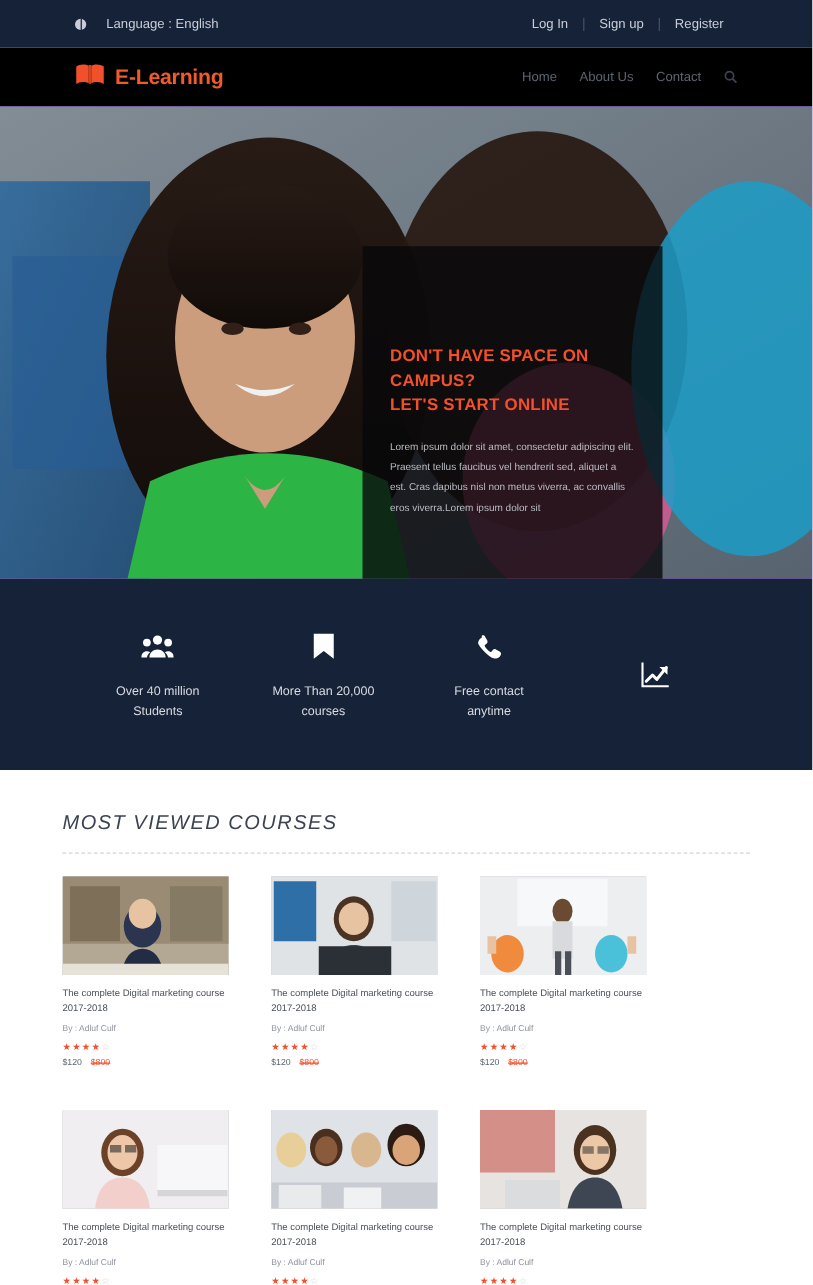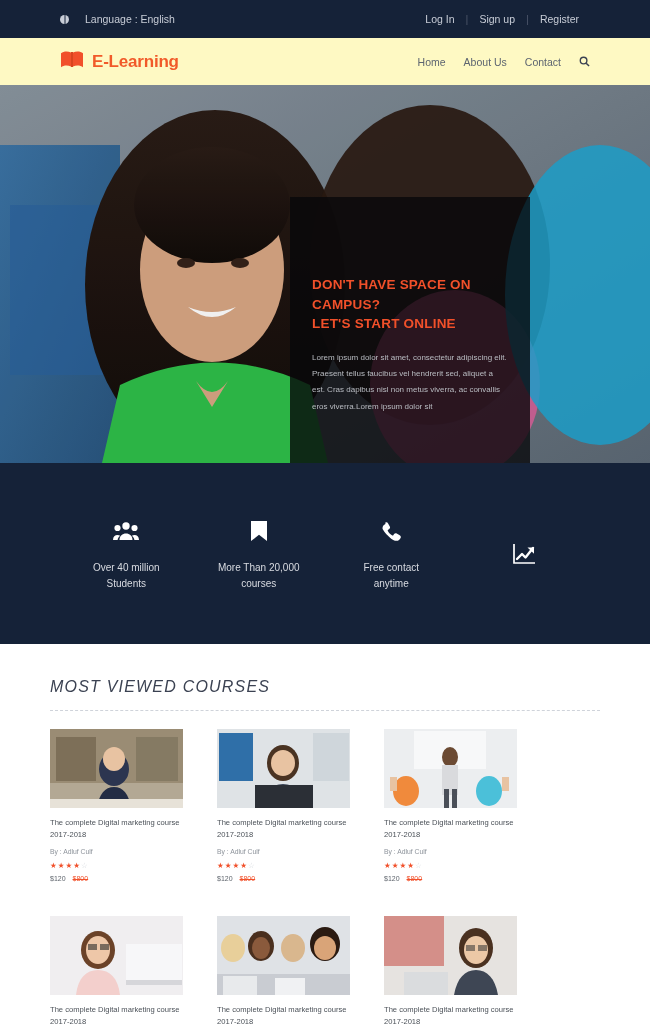--- a/index.html
+++ b/index.html
@@ -28,21 +28,21 @@
   .globe-ic::after {
     content:""; position:absolute; left:50%; top:0; width:1px; height:9px;
     background:#152238; transform:translateX(-50%);
   }
   .authlinks { display:flex; align-items:flex-start; color:#c8cdd7; font-size:10.5px; }
   .authlinks a { color:#c8cdd7; text-decoration:none; padding:0 11px; }
   .authlinks .sep { color:#4a5468; font-size:11px; }
 
   
   .header {
-    height:47px; background:#fef9c3;
+    height:47px; background:#000000;
     display:flex; align-items:center; justify-content:space-between;
     padding:0 60px;
   }
   .brand { display:flex; align-items:center; gap:8px; }
   .brand-name { color:#F15A29; font-size:17px; font-weight:bold; letter-spacing:-.2px; }
   .nav { display:flex; align-items:center; gap:18px; }
   .nav a { color:#5c6470; font-size:10.5px; text-decoration:none; }
   .search-btn { display:flex; align-items:center; }
 
   
@@ -61,21 +61,21 @@
     margin-top:16px; color:#b9bcc2; font-size:8px; line-height:2.05;
   }
   .hero-cta {
     display:inline-block; margin-top:16px;
     background:#F1502A; color:#fff; font-size:9.5px;
     padding:10px 16px; border:none; cursor:pointer;
   }
 
   
   .features {
-    height:181px; background:#152238;
+    height:153px; background:#152238;
     display:flex; align-items:center; padding:0 60px;
   }
   .feature { flex:1; text-align:center; }
   .feature-ic { height:30px; display:flex; align-items:center; justify-content:center; }
   .feature-label {
     margin-top:14px; color:#d8dbe1; font-size:10px; line-height:1.55;
   }
 
   
   .courses { padding:34px 50px 0 50px; background:#fff; }

